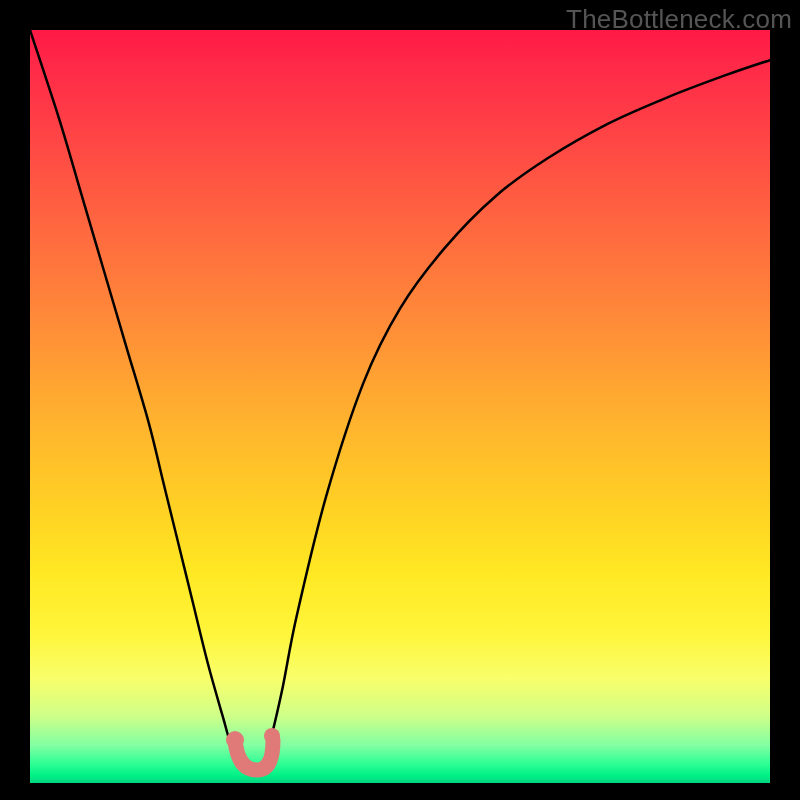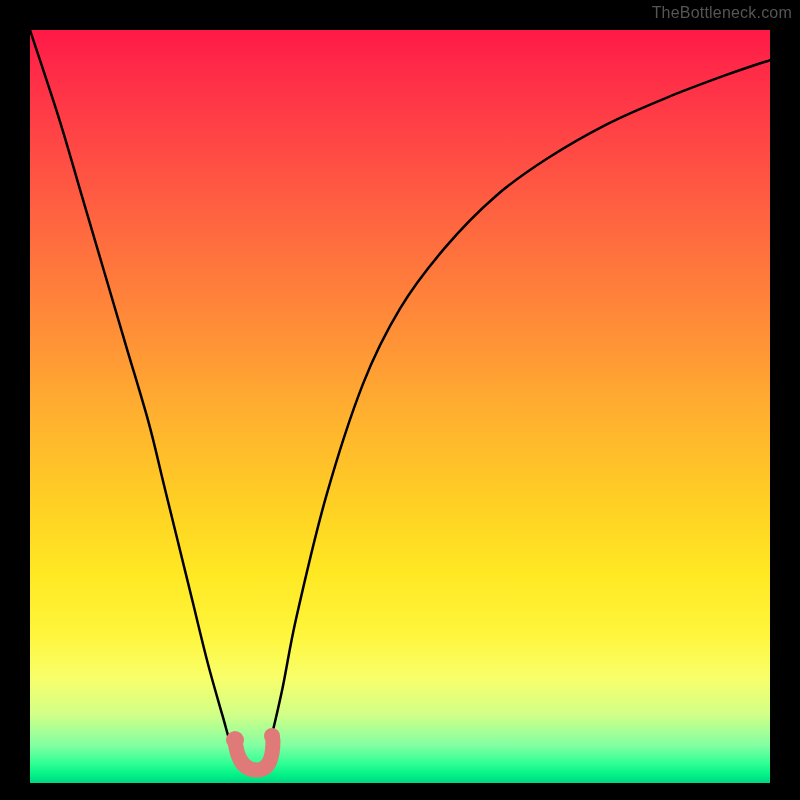--- a/index.html
+++ b/index.html
@@ -43,21 +43,21 @@
       #2cff94 97.5%,
       #00f086 99%,
       #00d681 100%
     );
   }
   .watermark {
     position: absolute;
     top: 4px;
     right: 8px;
     color: #555;
-    font-size: 16px;
+    font-size: 26px;
     font-weight: 400;
     letter-spacing: 0.2px;
   }
   svg.overlay {
     position: absolute;
     left: 30px;
     top: 30px;
     width: 740px;
     height: 753px;
   }

